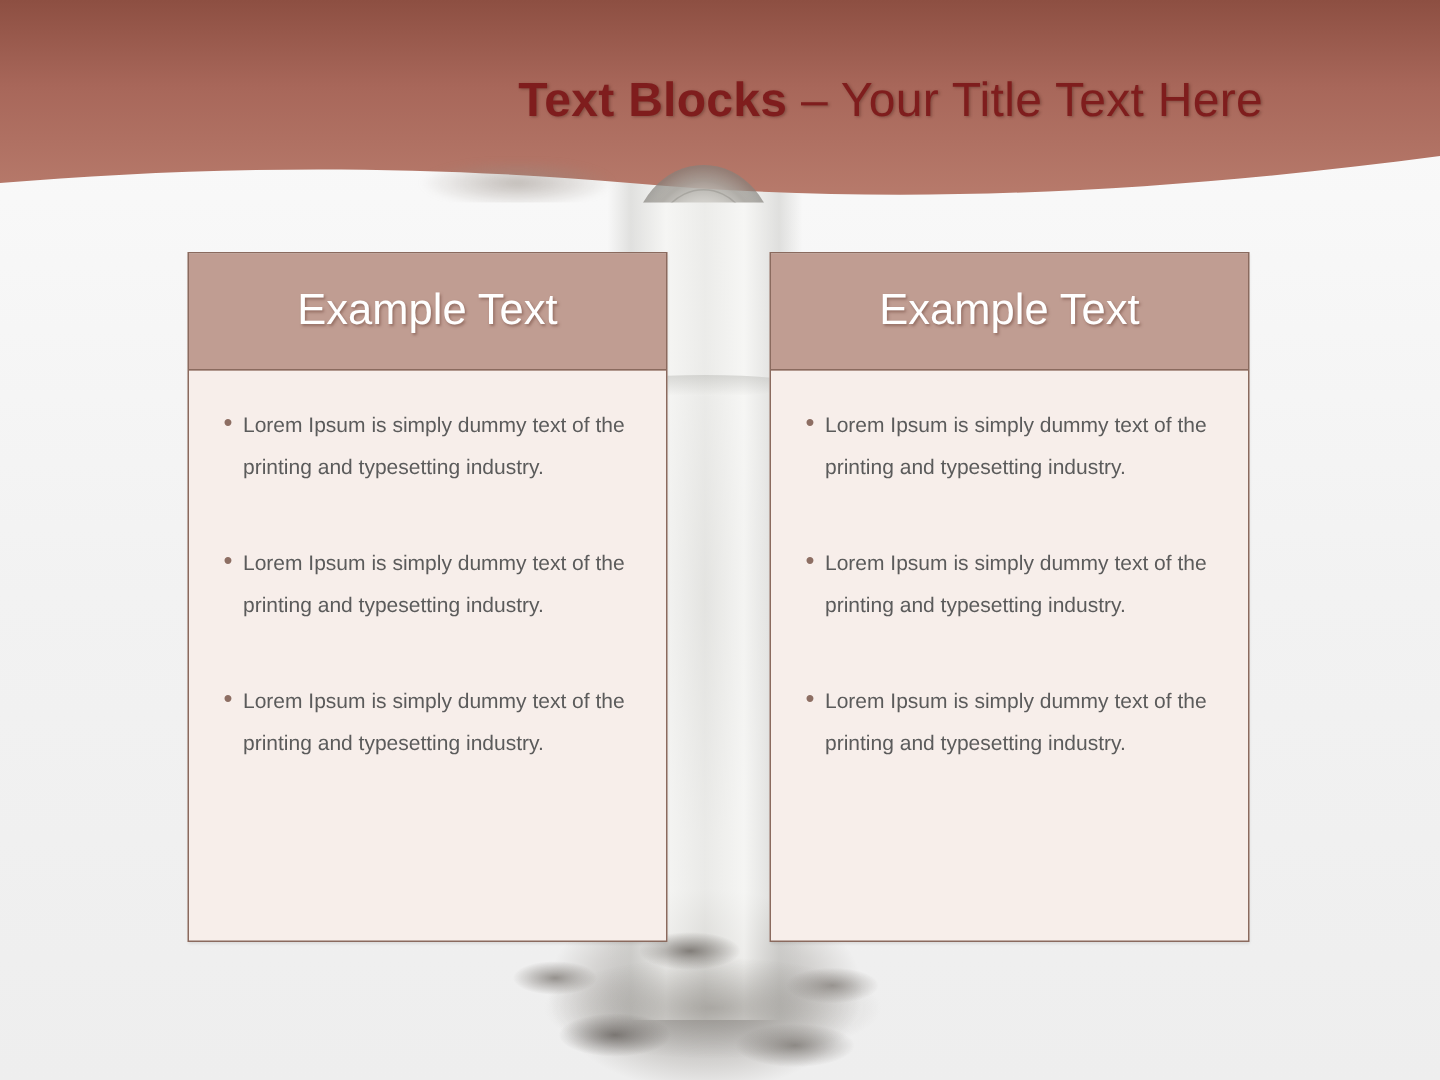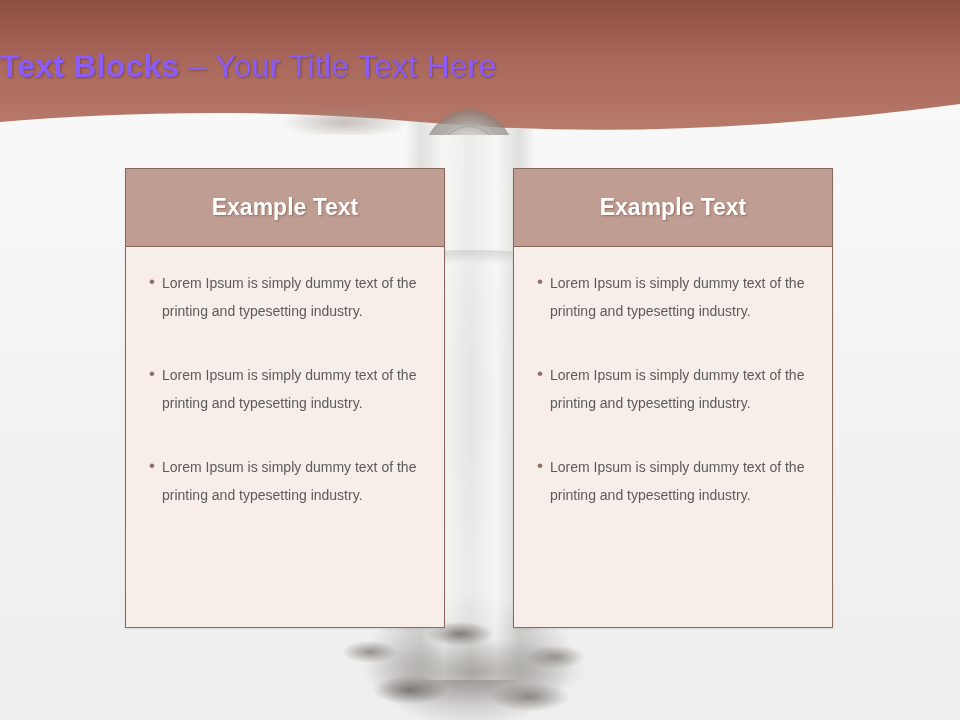--- a/index.html
+++ b/index.html
@@ -107,23 +107,23 @@
     width: 960px;
     height: 135px;
     overflow: hidden;
   }
   .banner svg { display: block; }
   .banner-title {
     position: absolute;
     left: 0;
     top: 48px;
     width: 842px;
-    text-align: left;
+    text-align: right;
     font-size: 32px;
-    color: #8b5cf6;
+    color: #7f1d1d;
     letter-spacing: 0.2px;
     text-shadow: 1px 1px 2px rgba(80,40,30,0.45);
     white-space: nowrap;
   }
   .banner-title .bold {
     font-weight: bold;
   }
   .banner-title .light {
     font-weight: normal;
   }
@@ -145,22 +145,22 @@
   .box-head {
     height: 78px;
     background: #c09d92;
     border-bottom: 1px solid #8a6a5e;
     display: flex;
     align-items: center;
     justify-content: center;
     box-sizing: border-box;
   }
   .box-head-text {
-    font-size: 23px;
-    font-weight: bold;
+    font-size: 29px;
+    font-weight: normal;
     color: #ffffff;
     text-shadow: 1px 1px 2px rgba(110,70,58,0.55);
   }
   .box-body {
     padding: 22px 16px 10px 16px;
     box-sizing: border-box;
   }
   .bullet-row {
     display: flex;
     align-items: flex-start;

